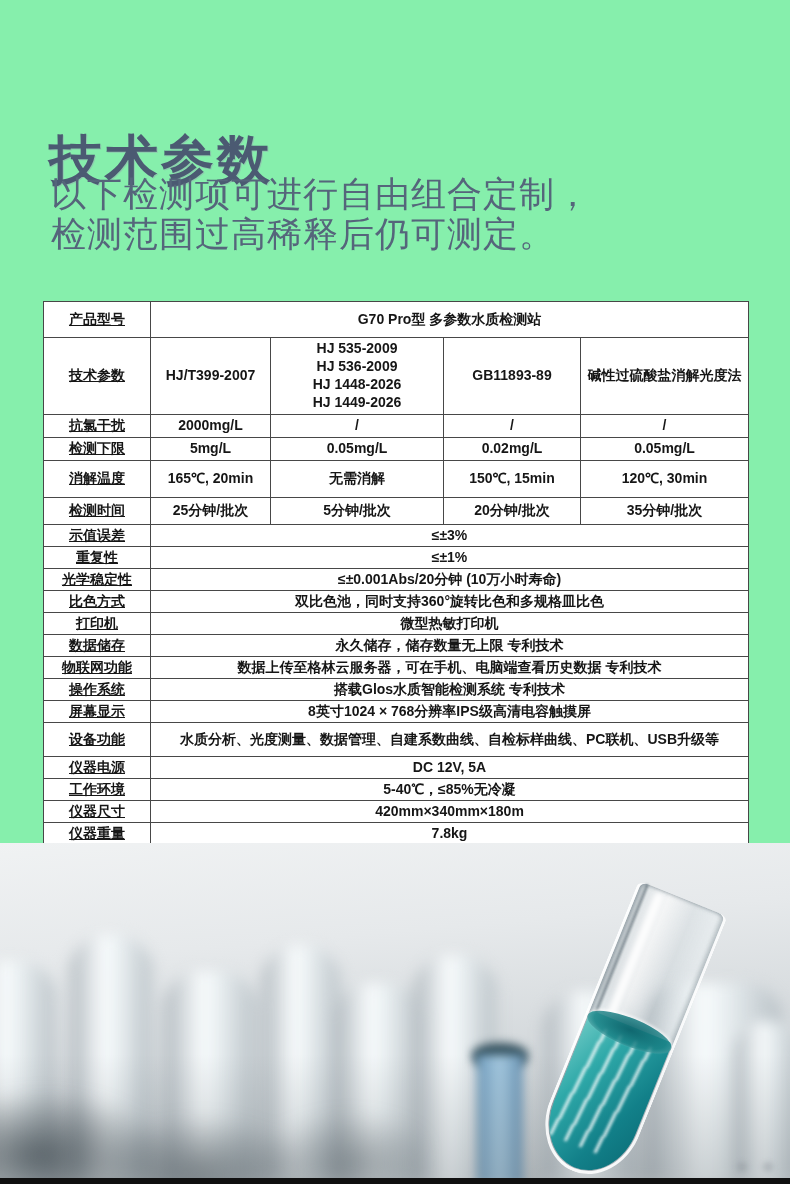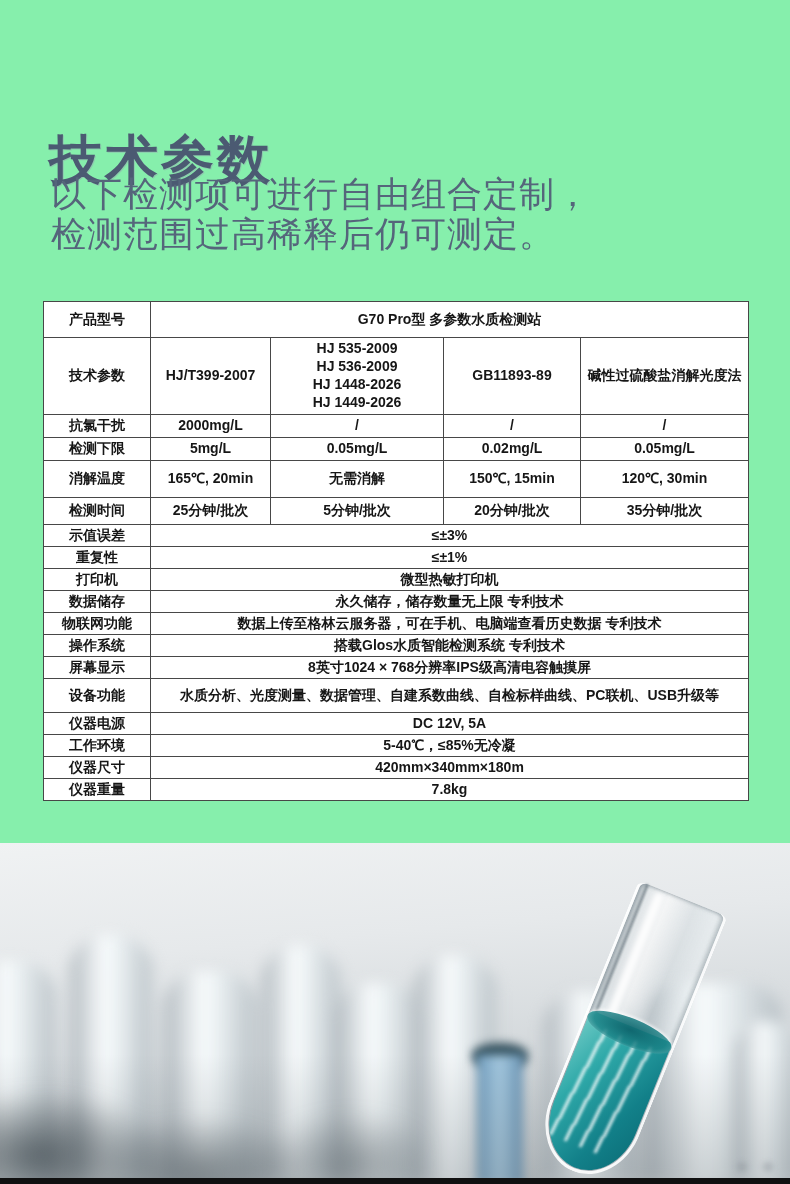--- a/index.html
+++ b/index.html
@@ -12,21 +12,21 @@
               text-shadow:1px 1px 0 rgba(150,160,175,.45);}
   .page-subtitle{position:absolute;left:51px;top:174px;font-size:35px;line-height:40px;
                  color:#55657b;font-weight:500;letter-spacing:1px;}
 
   
   .spec-table{position:absolute;left:43px;top:301px;width:705px;border-collapse:collapse;
               table-layout:fixed;background:#ffffff;}
   .spec-table th,.spec-table td{border:1px solid #474747;text-align:center;vertical-align:middle;
               font-size:14px;line-height:1.28;font-weight:600;color:#161616;
               padding:1px 3px;white-space:pre-line;overflow:hidden;}
-  .spec-table th{font-weight:700;}
+  .spec-table th{font-weight:700;text-decoration:underline;}
 
   
   .photo{position:absolute;left:0;top:843px;width:790px;height:341px;overflow:hidden;
          background:linear-gradient(175deg,#f0f2f3 0%,#e6e9eb 30%,#d2d7da 65%,#c3c9cc 100%);}
   .bg-tubes{position:absolute;left:-20px;top:0;right:-20px;bottom:0;filter:blur(7px);}
   .tube{position:absolute;border-radius:38px 38px 0 0;
         background:linear-gradient(90deg,rgba(150,160,167,.65) 0%,rgba(250,253,254,.95) 42%,
                    rgba(236,242,244,.9) 58%,rgba(160,171,178,.6) 100%);
         box-shadow:0 -4px 6px rgba(255,255,255,.8) inset;}
   .rack-shadow{position:absolute;left:-45px;top:195px;width:470px;height:190px;filter:blur(9px);
@@ -134,20 +134,28 @@
       </tr>
       <tr style="height:22px">
         <th>示值误差</th>
         <td colspan="4">≤±3%</td>
       </tr>
       <tr style="height:22px">
         <th>重复性</th>
         <td colspan="4">≤±1%</td>
       </tr>
       <tr style="height:22px">
+        <th>光学稳定性</th>
+        <td colspan="4">≤±0.001Abs/20分钟 (10万小时寿命)</td>
+      </tr>
+      <tr style="height:22px">
+        <th>比色方式</th>
+        <td colspan="4">双比色池，同时支持360°旋转比色和多规格皿比色</td>
+      </tr>
+      <tr style="height:22px">
         <th>打印机</th>
         <td colspan="4">微型热敏打印机</td>
       </tr>
       <tr style="height:22px">
         <th>数据储存</th>
         <td colspan="4">永久储存，储存数量无上限 专利技术</td>
       </tr>
       <tr style="height:22px">
         <th>物联网功能</th>
         <td colspan="4">数据上传至格林云服务器，可在手机、电脑端查看历史数据 专利技术</td>

